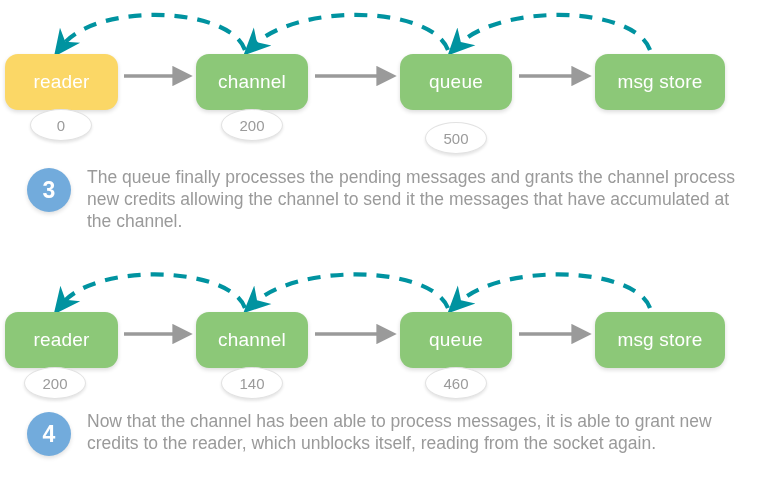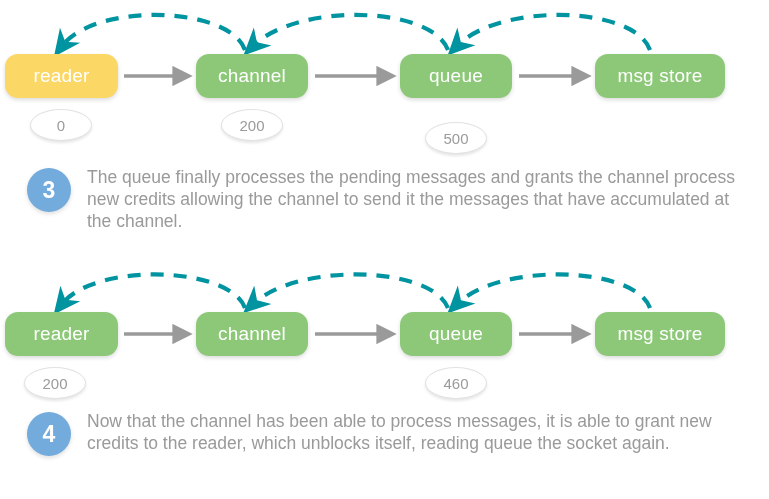--- a/index.html
+++ b/index.html
@@ -27,21 +27,21 @@
     position: absolute;
     left: 0;
     top: 0;
     width: 769px;
     height: 150px;
     pointer-events: none;
   }
 
   .node-box {
     position: absolute;
-    height: 44px;
+    height: 56px;
     border-radius: 13px;
     display: flex;
     align-items: center;
     justify-content: center;
     color: #ffffff;
     font-size: 19px;
     letter-spacing: 0.2px;
     box-shadow: 0 2px 4px rgba(0,0,0,0.14);
     box-sizing: border-box;
   }
@@ -182,21 +182,24 @@
   <div class="node-box node-green" style="left:400px; top:50px; width:112px;">
     <span>queue</span>
   </div>
   <div class="node-box node-green" style="left:595px; top:50px; width:130px;">
     <span>msg store</span>
   </div>
 
   <div class="credit-badge" style="left:24px; top:105px;">
     <span>200</span>
   </div>
+  <div class="credit-badge" style="left:221px; top:105px;">
+    <span>140</span>
+  </div>
   <div class="credit-badge" style="left:425px; top:105px;">
     <span>460</span>
   </div>
 </div>
 
 <div class="step-block" id="step-4">
   <div class="step-number">4</div>
-  <div class="step-text">Now that the channel has been able to process messages, it is able to grant new credits to the reader, which unblocks itself, reading queue the socket again.</div>
+  <div class="step-text">Now that the channel has been able to process messages, it is able to grant new credits to the reader, which unblocks itself, reading from the socket again.</div>
 </div>
 
 </body></html>

